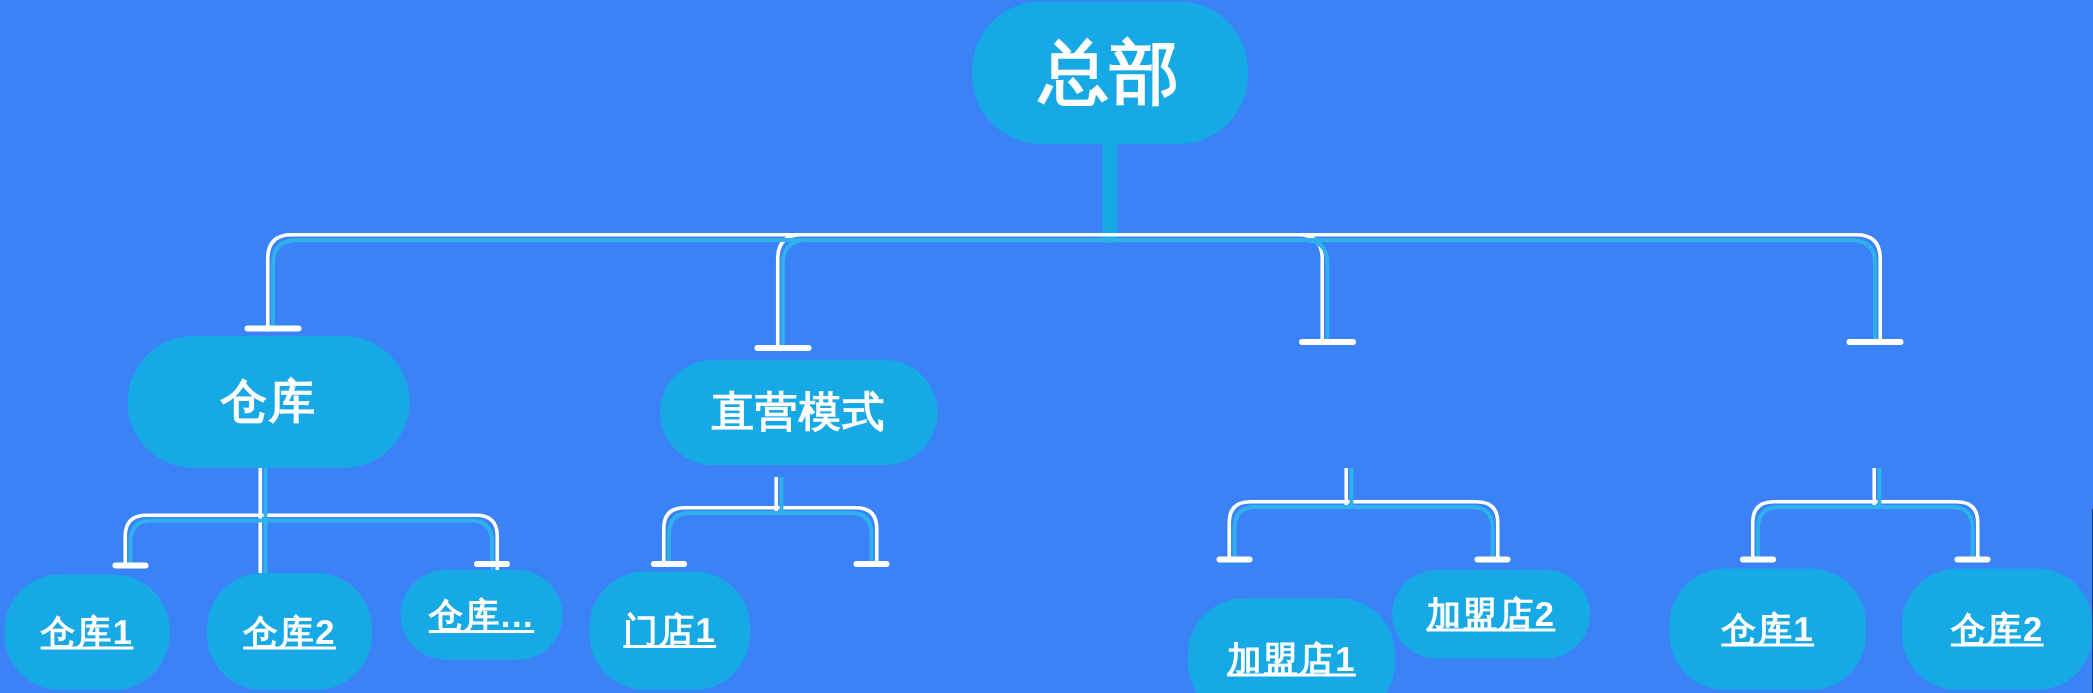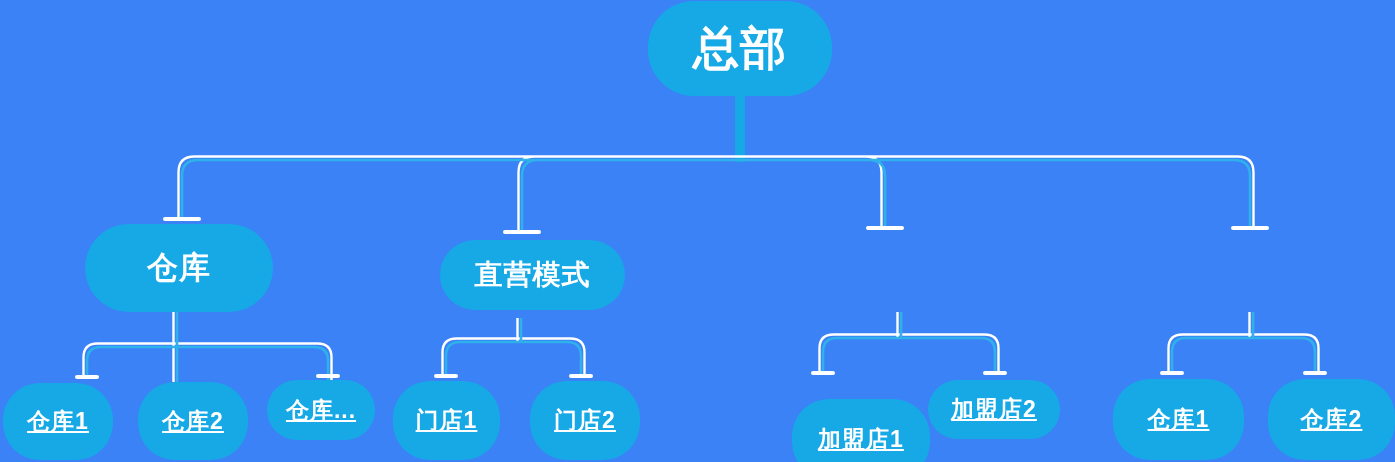--- a/index.html
+++ b/index.html
@@ -126,21 +126,20 @@
   <div class="node node-root" style="left:648px; top:1px;  width:184px; height:95px;">总部</div>
 
   <div class="node node-l2" style="left:85px;   top:224px; width:188px; height:88px; border-radius:44px; font-size:31px;">仓库</div>
   <div class="node node-l2" style="left:440px;  top:240px; width:185px; height:70px;">直营模式</div>
 
   <div class="node node-l3" style="left:3px;    top:383px; width:110px; height:77px;">仓库1</div>
   <div class="node node-l3" style="left:138px;  top:382px; width:110px; height:78px;">仓库2</div>
   <div class="node node-l3" style="left:267px;  top:380px; width:108px; height:60px;">仓库...</div>
 
   <div class="node node-l3" style="left:393px;  top:381px; width:107px; height:79px;">门店1</div>
-  <div class="node node-l3" style="left:530px;  top:381px; width:110px; height:79px;">门店2</div>
 
   <div class="node node-l3" style="left:792px;  top:380px; width:138px; height:80px;margin-top:19px;">加盟店1</div>
   <div class="node node-l3" style="left:928px;  top:380px; width:132px; height:59px;">加盟店2</div>
 
   <div class="node node-l3" style="left:1113px; top:379px; width:131px; height:81px;">仓库1</div>
   <div class="node node-l3" style="left:1268px; top:379px; width:127px; height:81px;">仓库2</div>
 
 </div>
 
 </body></html>

